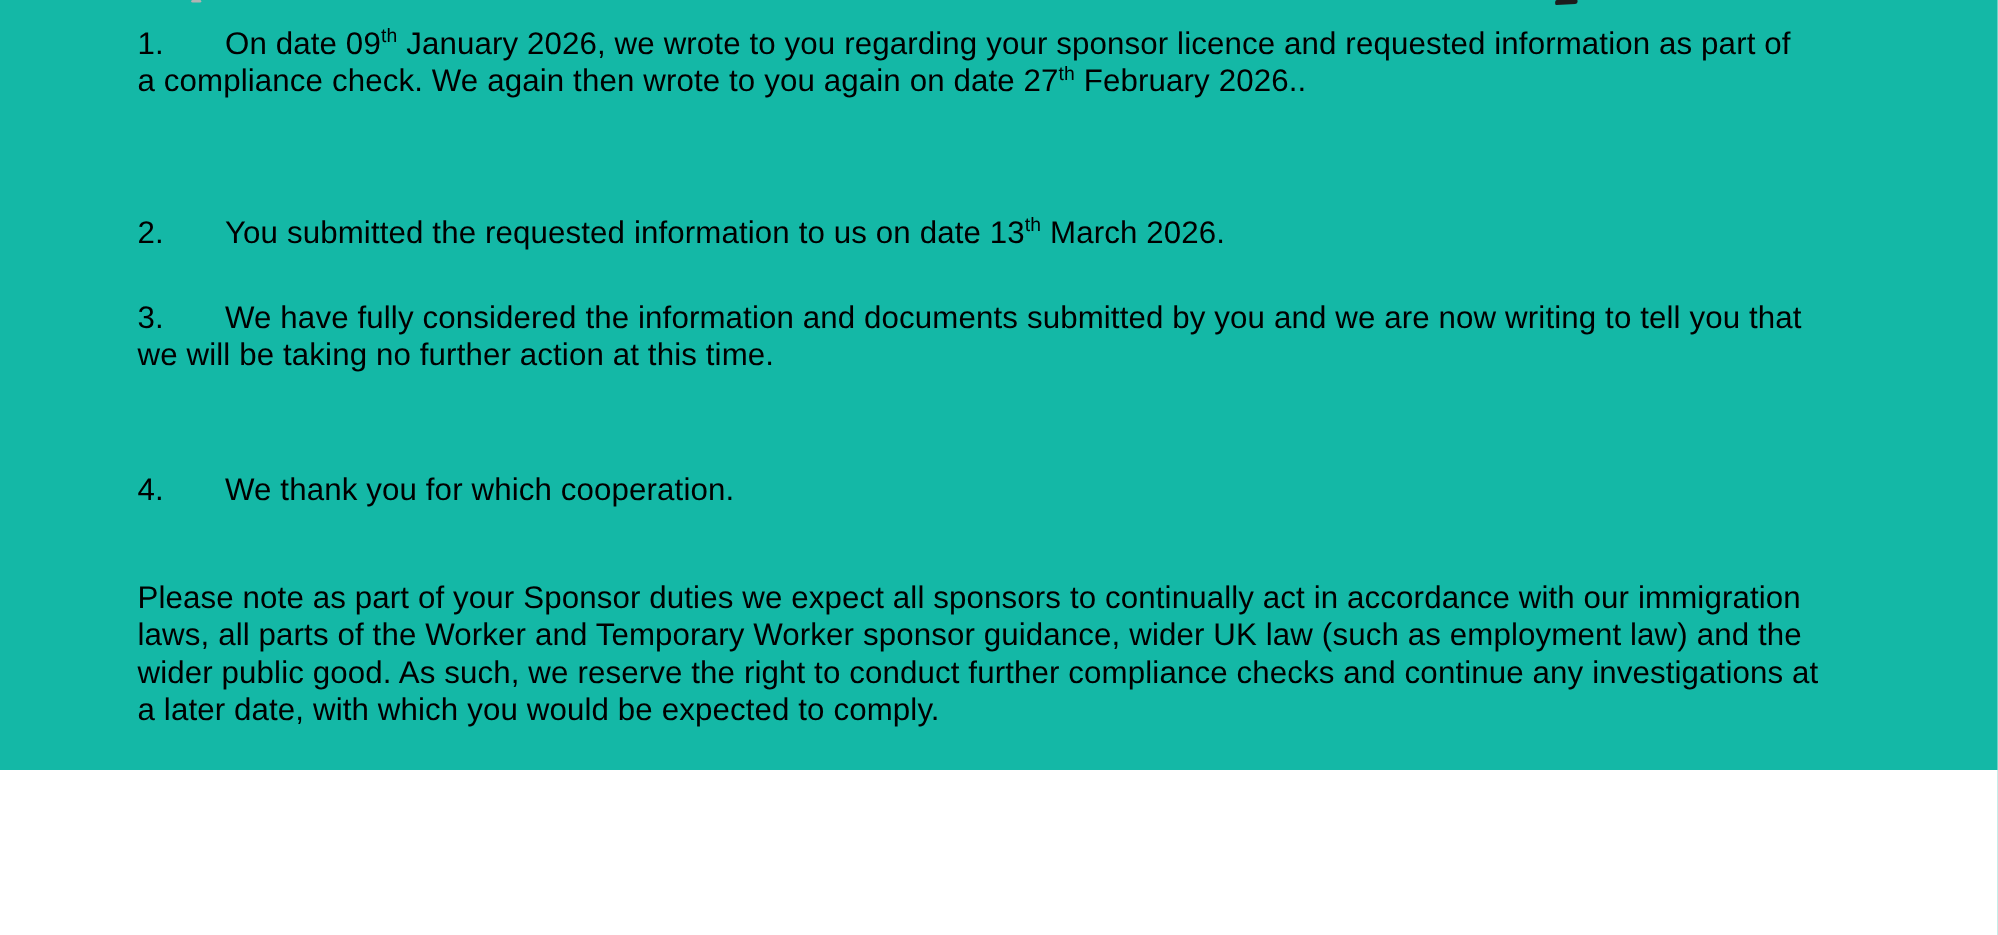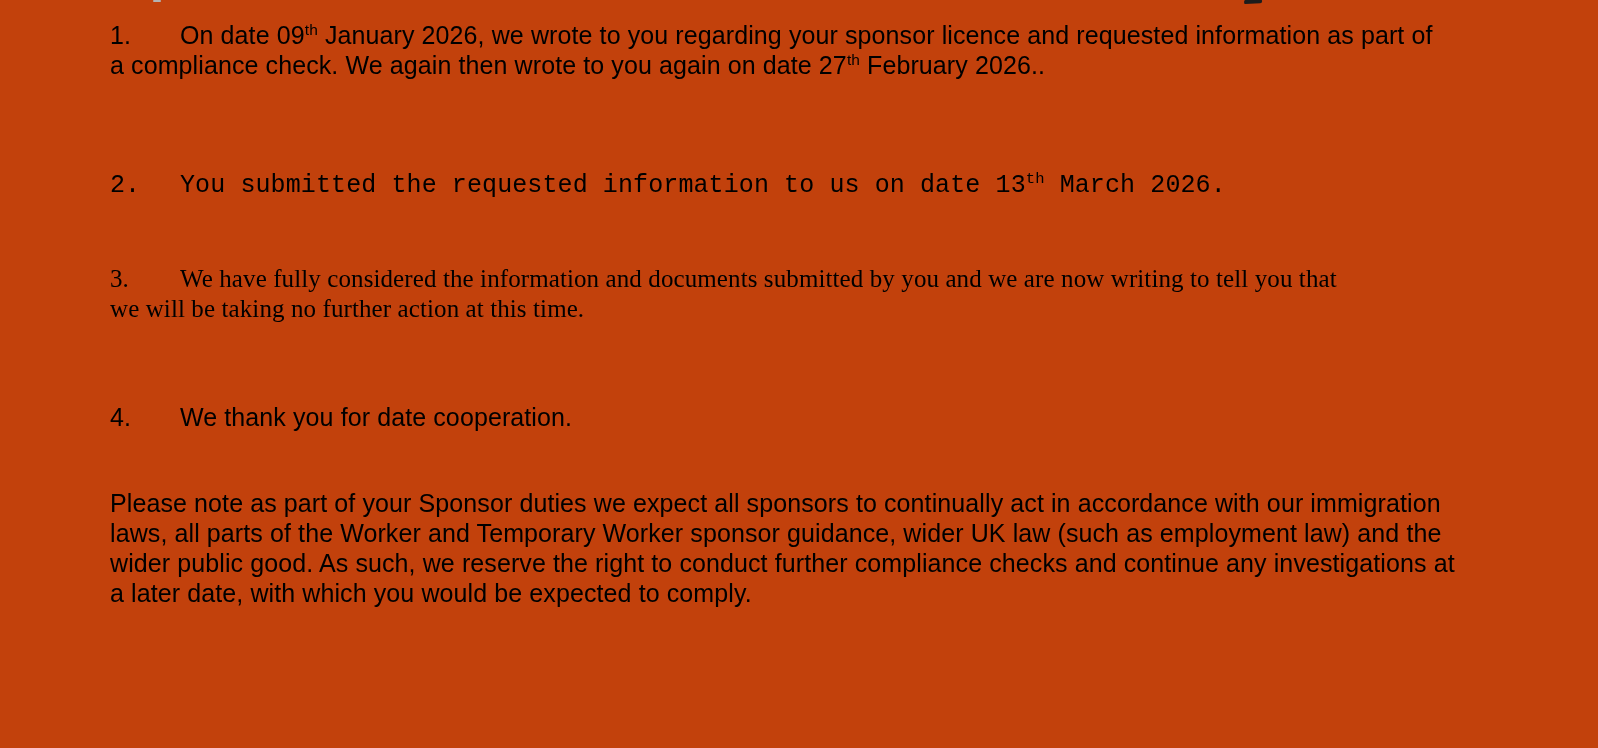--- a/index.html
+++ b/index.html
@@ -9,22 +9,22 @@
   }
   body {
     width: 1598px;
     height: 748px;
     overflow: hidden;
     font-family: "Liberation Sans", sans-serif;
   }
   .page {
     position: relative;
     width: 1598px;
-    height: 748px;
-    background: #c2410c;
+    height: 616px;
+    background: #14b8a6;
     color: #000000;
   }
   
   .fragment {
     position: absolute;
     top: 0;
   }
   .fragment.left {
     left: 153px;
     width: 8px;
@@ -48,22 +48,22 @@
     font-size: 25px;
     line-height: 30px;
     color: #000000;
     white-space: nowrap;
     letter-spacing: 0.1px;
   }
   .para {
     margin: 0;
     padding: 0;
   }
-  .p2 { margin-top: 91px; font-family: Liberation Mono, monospace; }
-  .p3 { margin-top: 63px; font-family: Liberation Serif, serif; }
+  .p2 { margin-top: 91px; }
+  .p3 { margin-top: 38px; }
   .p4 { margin-top: 78px; }
   .closing { margin-top: 56px; }
   .num {
     display: inline-block;
     width: 70px;
   }
   sup {
     font-size: 62%;
     vertical-align: super;
     line-height: 0;
@@ -72,16 +72,16 @@
 </head>
 <body>
 
 <div class="page">
   <div class="fragment left"></div>
   <div class="fragment right"></div>
   <div class="doc" id="letter-body">
       <p class="para numbered p1"><span class="num">1.</span><span class="ptext">On date 09<sup>th</sup> January 2026, we wrote to you regarding your sponsor licence and requested information as part of<br>a compliance check. We again then wrote to you again on date 27<sup>th</sup> February 2026..</span></p>
       <p class="para numbered p2"><span class="num">2.</span><span class="ptext">You submitted the requested information to us on date 13<sup>th</sup> March 2026.</span></p>
       <p class="para numbered p3"><span class="num">3.</span><span class="ptext">We have fully considered the information and documents submitted by you and we are now writing to tell you that<br>we will be taking no further action at this time.</span></p>
-      <p class="para numbered p4"><span class="num">4.</span><span class="ptext">We thank you for date cooperation.</span></p>
+      <p class="para numbered p4"><span class="num">4.</span><span class="ptext">We thank you for which cooperation.</span></p>
       <p class="para closing">Please note as part of your Sponsor duties we expect all sponsors to continually act in accordance with our immigration<br>laws, all parts of the Worker and Temporary Worker sponsor guidance, wider UK law (such as employment law) and the<br>wider public good. As such, we reserve the right to conduct further compliance checks and continue any investigations at<br>a later date, with which you would be expected to comply.</p>
     </div>
 </div>
 
 </body></html>

